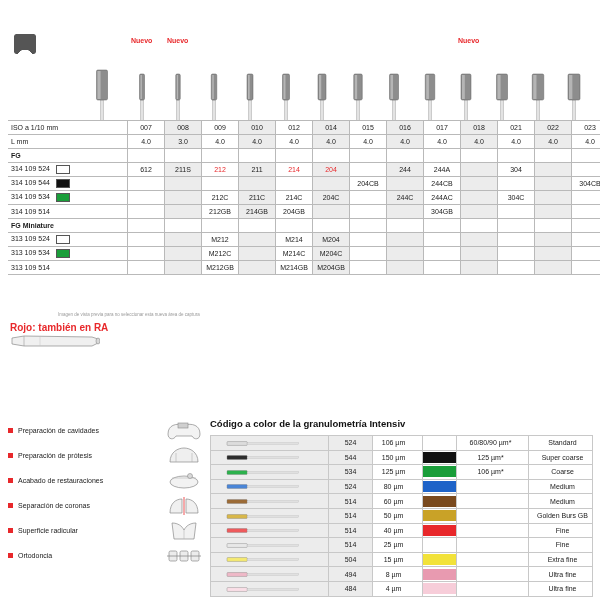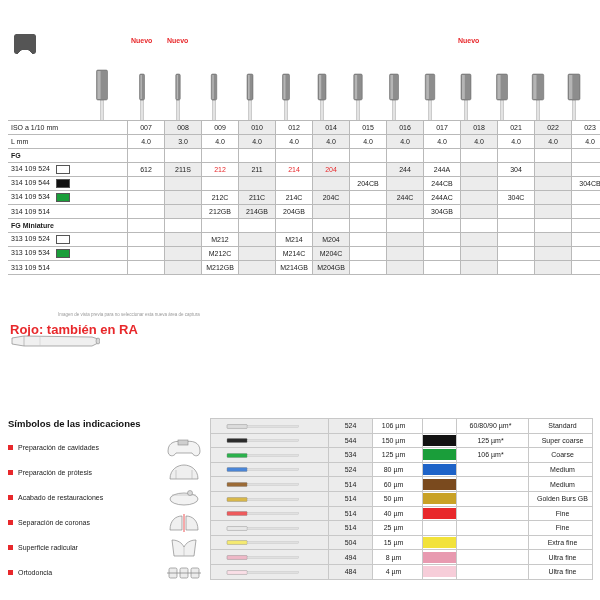--- a/index.html
+++ b/index.html
@@ -50,21 +50,21 @@
     -webkit-mask:radial-gradient(circle at 50% 118%, transparent 30%, #000 31%);
             mask:radial-gradient(circle at 50% 118%, transparent 30%, #000 31%);
   }
   .logo-text{font-size:13px;font-weight:bold;margin-left:4px;margin-top:12px;letter-spacing:0.5px;}
 
   .cellsq{display:inline-block;width:12px;height:7px;border:0.5px solid #555;vertical-align:middle;}
   .sq-black{background:#111;}
   .sq-green{background:#1a9e3a;}
   .sq-white{background:#fff;}
 
-  .redfoot{color:#e8282b;font-weight:bold;font-size:13px;}
+  .redfoot{color:#e8282b;font-weight:bold;font-size:10px;}
   .watermark{color:#9a9a9a;font-size:4.5px;}
 
   
   .handpiece{position:absolute;left:10px;top:333px;width:90px;height:16px;}
 
   
   #symbols{position:absolute;left:8px;top:418px;width:196px;}
   #symbols h3{
     font-size:9.5px;margin:0 0 6px 0;font-weight:bold;color:#111;
   }
@@ -338,21 +338,20 @@
   <div class="watermark" style="position:absolute;left:58px;top:312px;">Imagen de vista previa para no seleccionar esta nueva área de captura</div>
 
   <svg class="handpiece" viewBox="0 0 90 16">
     <path d="M2 5 L14 3 L82 4 L88 6 L88 10 L82 13 L14 13 L2 11 Z" fill="#f0f0f0" stroke="#8a8a8a" stroke-width="0.7"></path>
     <path d="M14 3 L14 13" stroke="#8a8a8a" stroke-width="0.5"></path>
     <path d="M30 4 L30 13" stroke="#c4c4c4" stroke-width="0.5"></path>
     <ellipse cx="88" cy="8" rx="2" ry="3" fill="#d8d8d8" stroke="#8a8a8a" stroke-width="0.6"></ellipse>
   </svg>
 
   <div id="symbols">
-    <h3>Símbolos de las indicaciones</h3>
     <div id="symrows">
         <div class="symrow">
           <span class="sym-bullet"></span>
           <span class="sym-text">Preparación de cavidades</span>
           <svg class="sym-pic" viewBox="0 0 40 22">
             <path d="M4,14 C4,5 12,3 20,5 C28,3 36,5 36,14 C36,20 30,20 28,16 L12,16 C10,20 4,20 4,14 Z" fill="#f3f3f3" stroke="#8a8a8a" stroke-width="0.7"></path>
             <rect x="14" y="3" width="10" height="5" fill="#cfcfcf" stroke="#8a8a8a" stroke-width="0.6"></rect>
           </svg>
         </div>
         <div class="symrow">
@@ -396,20 +395,21 @@
             <rect x="5" y="6" width="8" height="10" rx="1.5" fill="#ececec" stroke="#8a8a8a" stroke-width="0.7"></rect>
             <rect x="16" y="6" width="8" height="10" rx="1.5" fill="#ececec" stroke="#8a8a8a" stroke-width="0.7"></rect>
             <rect x="27" y="6" width="8" height="10" rx="1.5" fill="#ececec" stroke="#8a8a8a" stroke-width="0.7"></rect>
             <path d="M3,11 L37,11" stroke="#8a8a8a" stroke-width="0.8"></path>
           </svg>
         </div>
       </div>
   </div>
 
   <div id="colorcode">
+    <h3>Código a color de la granulometría Intensiv</h3>
     <table id="cctable">
       <colgroup>
         <col style="width:118px">
           <col style="width:44px">
           <col style="width:50px">
           <col style="width:34px">
           <col style="width:72px">
           <col style="width:64px">
       </colgroup>
       <tbody id="ccbody">

